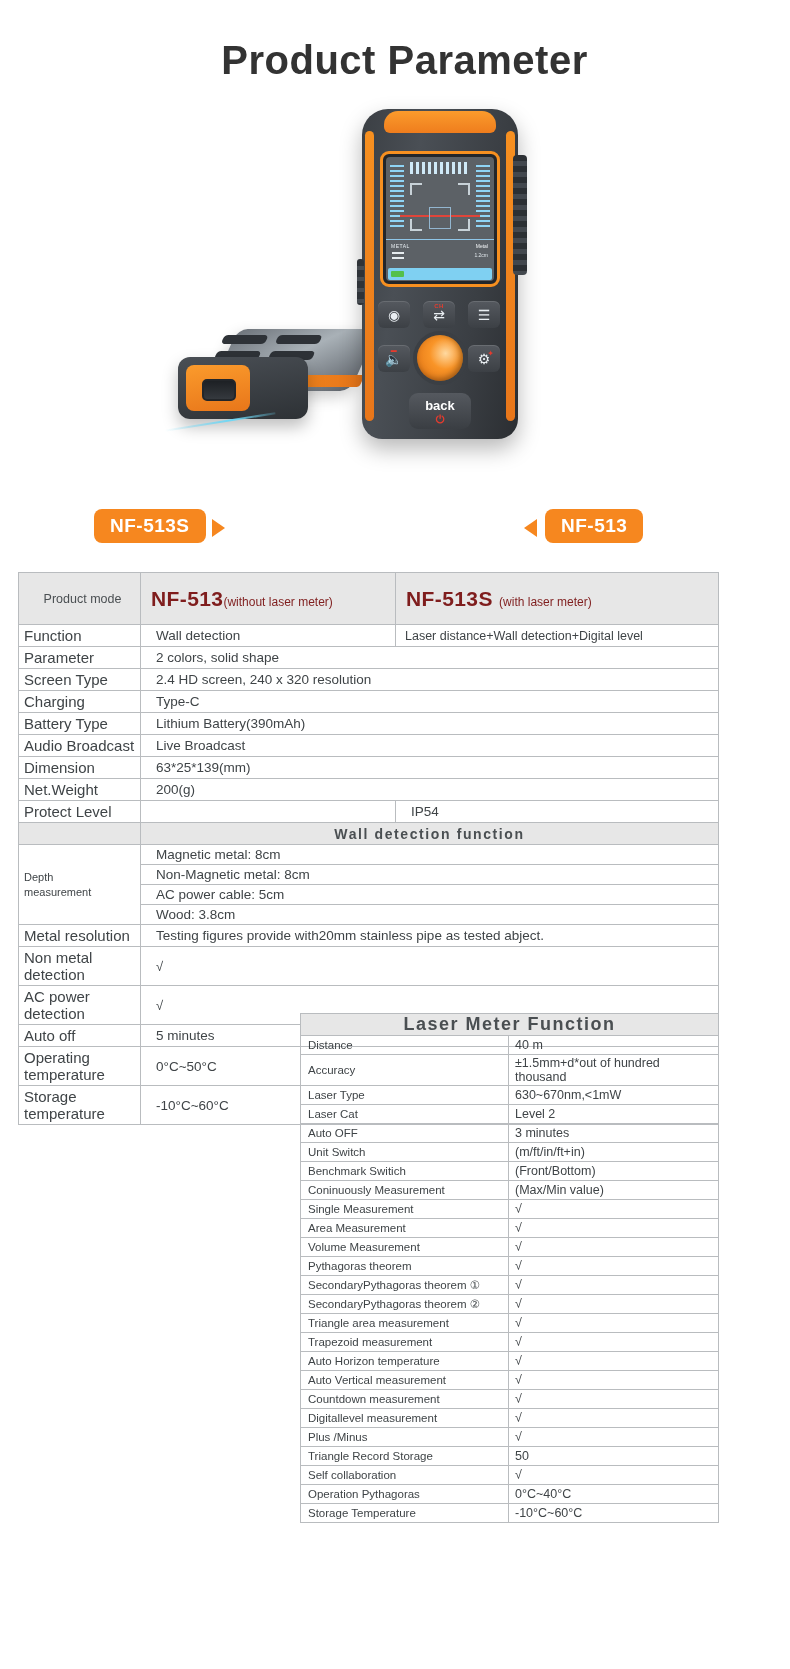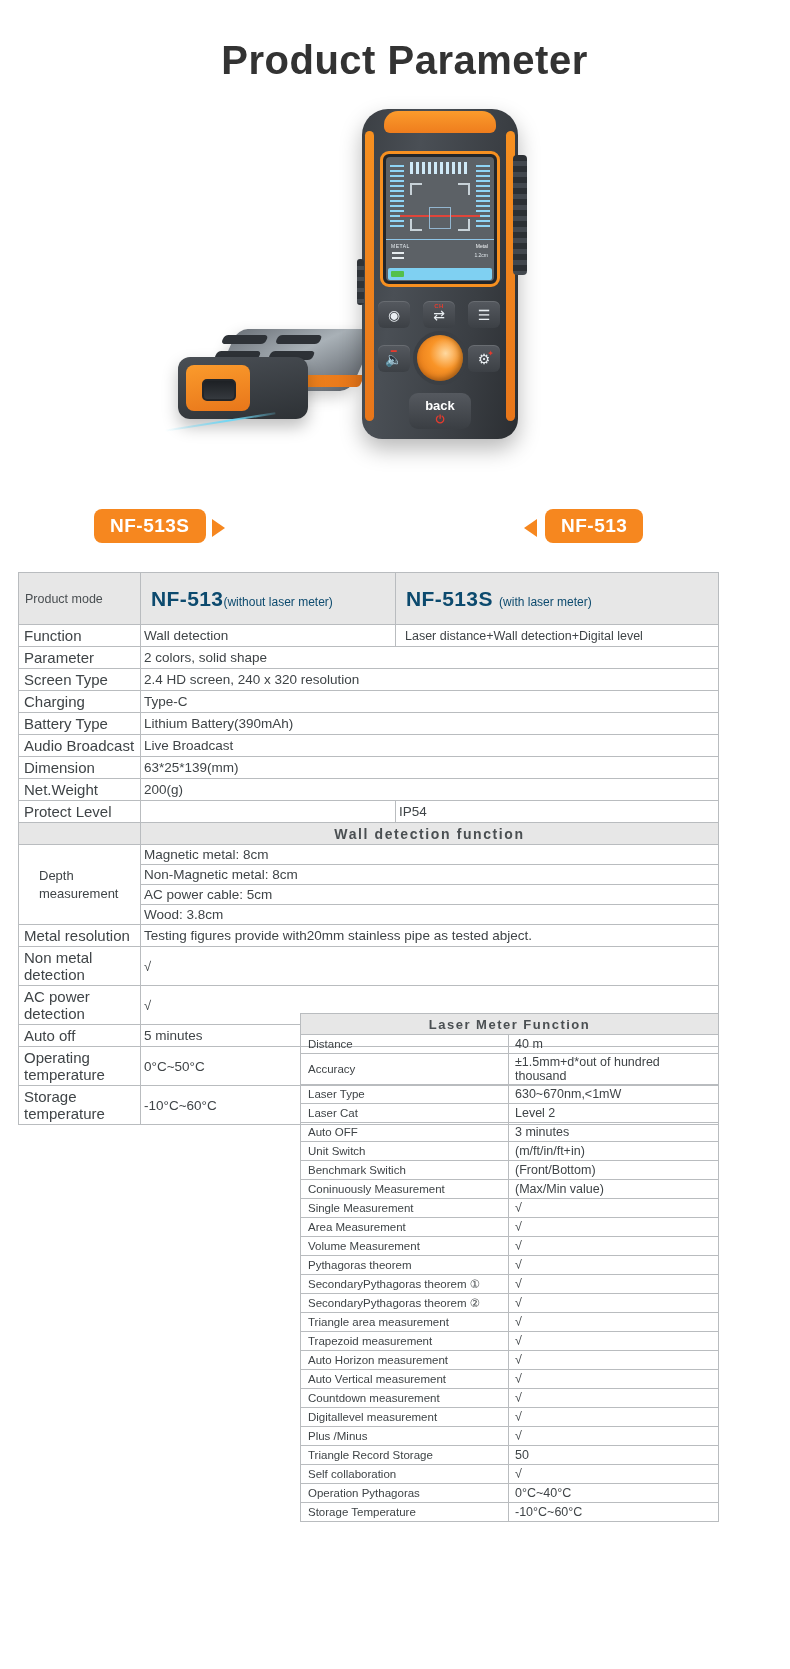--- a/index.html
+++ b/index.html
@@ -242,50 +242,50 @@
     color: #3f4447;
     vertical-align: middle;
   }
 
   .main-table { table-layout: fixed; }
   .main-table col.c1 { width: 122px; }
   .main-table col.c2 { width: 255px; }
   .main-table col.c3 { width: 323px; }
 
   .hdr-row td { background: #e7e7e7; height: 52px; }
-  .hdr-label { font-size: 12.5px; padding-left: 6px; color: #4a4f52; }
-  .hdr-model { font-size: 21px; font-weight: bold; color: #0c4a6e; padding-left: 10px; letter-spacing: .4px; }
+  .hdr-label { font-size: 12.5px; padding-left: 6px; color: #4a4f52; text-align: center; }
+  .hdr-model { font-size: 21px; font-weight: bold; color: #7f1d1d; padding-left: 10px; letter-spacing: .4px; }
   .hdr-model .sub { font-size: 12px; font-weight: normal; letter-spacing: 0; }
 
   .r-label { font-size: 15px; padding: 2px 4px 2px 5px; height: 19px; }
-  .r-val   { font-size: 13.5px; padding: 2px 4px 2px 3px; height: 19px; margin-top: 44px; }
+  .r-val   { font-size: 13.5px; padding: 2px 4px 2px 15px; height: 19px; margin-top: 44px; }
   .r-val-sm{ font-size: 12.5px; padding: 2px 4px 2px 9px; height: 19px; }
 
   .section-row td {
     background: #e7e7e7;
     text-align: center;
     font-size: 14px;
     font-weight: bold;
     letter-spacing: 1.6px;
     color: #4a4f52;
     height: 22px;
   }
-  .vmid { vertical-align: middle; font-size: 13px; padding-left: 20px; line-height: 1.35; }
+  .vmid { vertical-align: middle; font-size: 11px; padding-left: 5px; line-height: 1.35; }
 
   .tick { font-size: 13px; }
 
   
   .laser-wrap {
     position: absolute; left: 300px; top: 1013px; width: 418px;
   }
   .laser-table { table-layout: fixed; }
   .laser-table col.lc1 { width: 208px; }
   .laser-table col.lc2 { width: 210px; }
   .laser-hdr td {
-    background: #e7e7e7; text-align: center; font-size: 13px; font-weight: bold;
+    background: #e7e7e7; text-align: center; font-size: 18px; font-weight: bold;
     letter-spacing: 1.5px; color: #4a4f52; height: 21px;
   }
   .l-label { font-size: 11.5px; padding: 1px 4px 1px 7px; height: 19px; margin-top: 41px; }
   .l-val   { font-size: 12.5px; padding: 1px 4px 1px 6px; height: 19px; }
 </style>
 </head>
 <body>
 
 <div class="page-title">Product Parameter</div>
 
@@ -533,21 +533,21 @@
         </tr>
       <tr>
           <td class="l-label">Triangle area measurement</td>
           <td class="l-val tick">√</td>
         </tr>
       <tr>
           <td class="l-label">Trapezoid measurement</td>
           <td class="l-val tick">√</td>
         </tr>
       <tr>
-          <td class="l-label">Auto Horizon measurement</td>
+          <td class="l-label">Auto Horizon temperature</td>
           <td class="l-val tick">√</td>
         </tr>
       <tr>
           <td class="l-label">Auto Vertical measurement</td>
           <td class="l-val tick">√</td>
         </tr>
       <tr>
           <td class="l-label">Countdown measurement</td>
           <td class="l-val tick">√</td>
         </tr>

